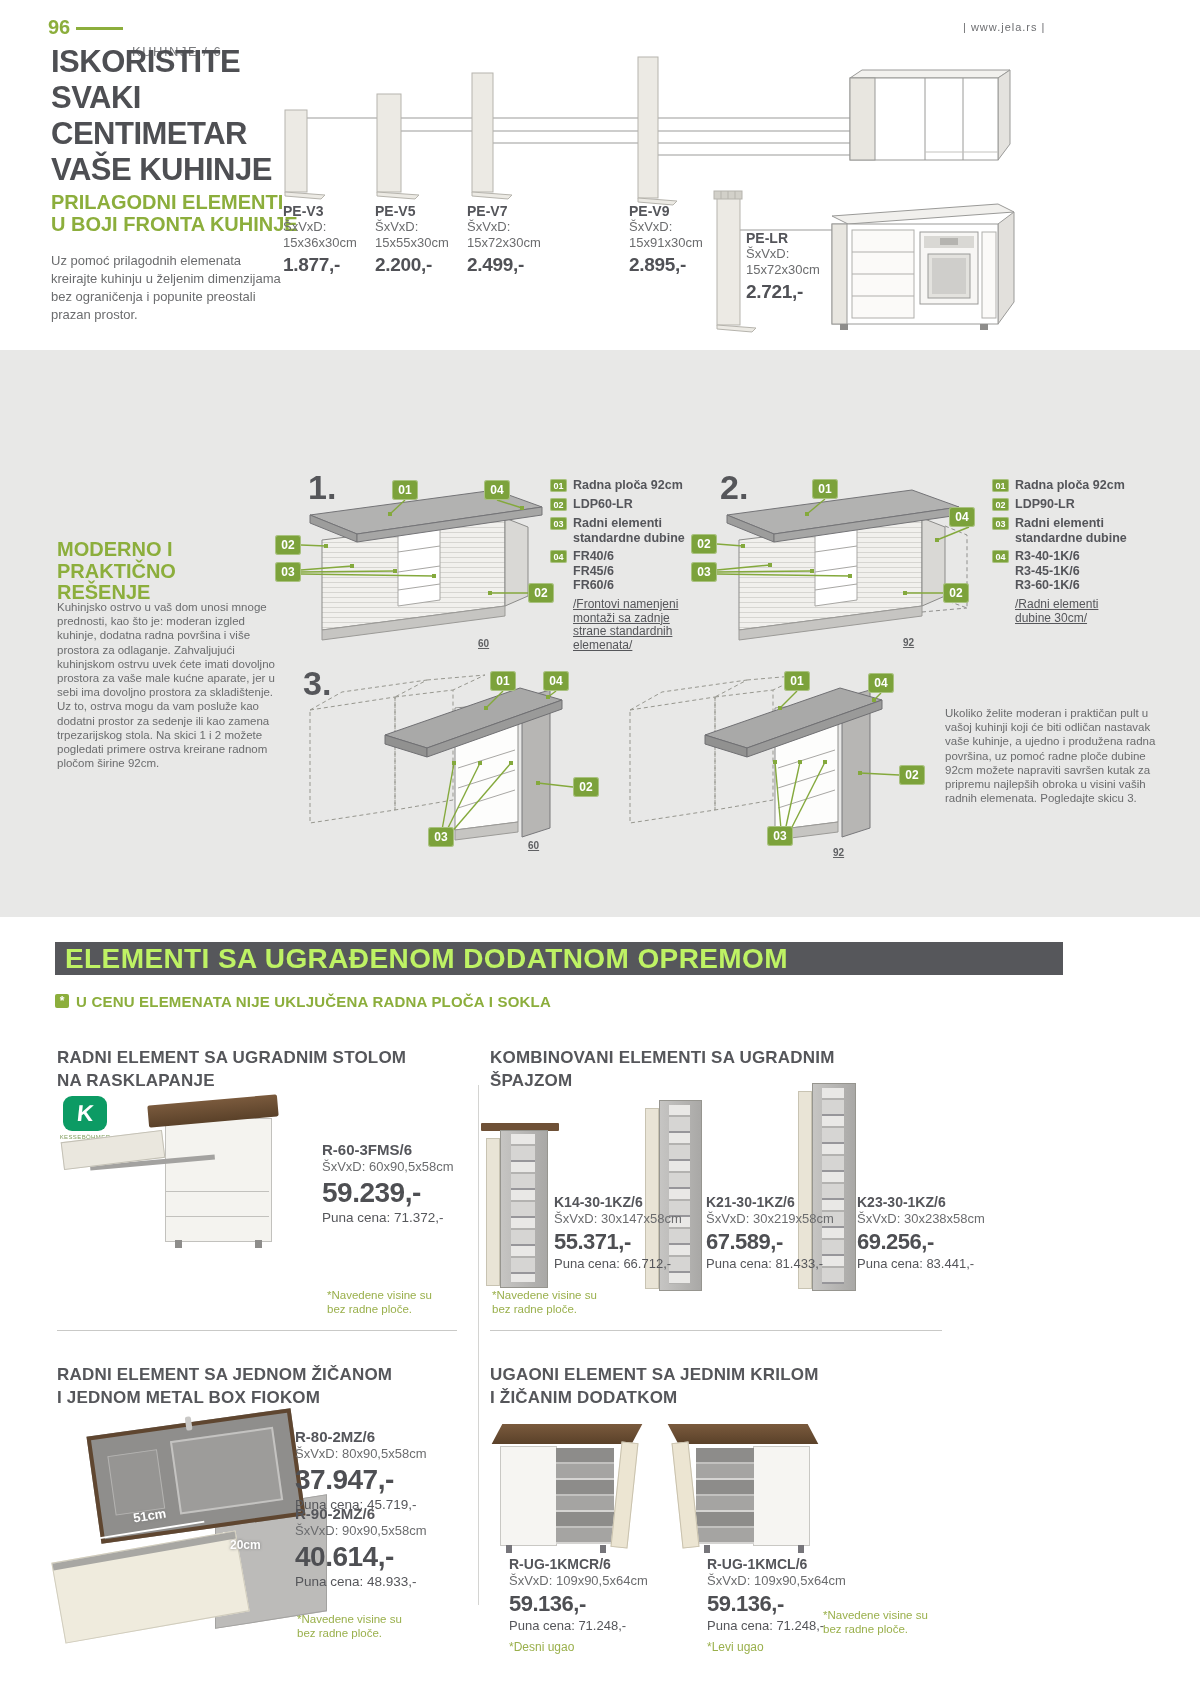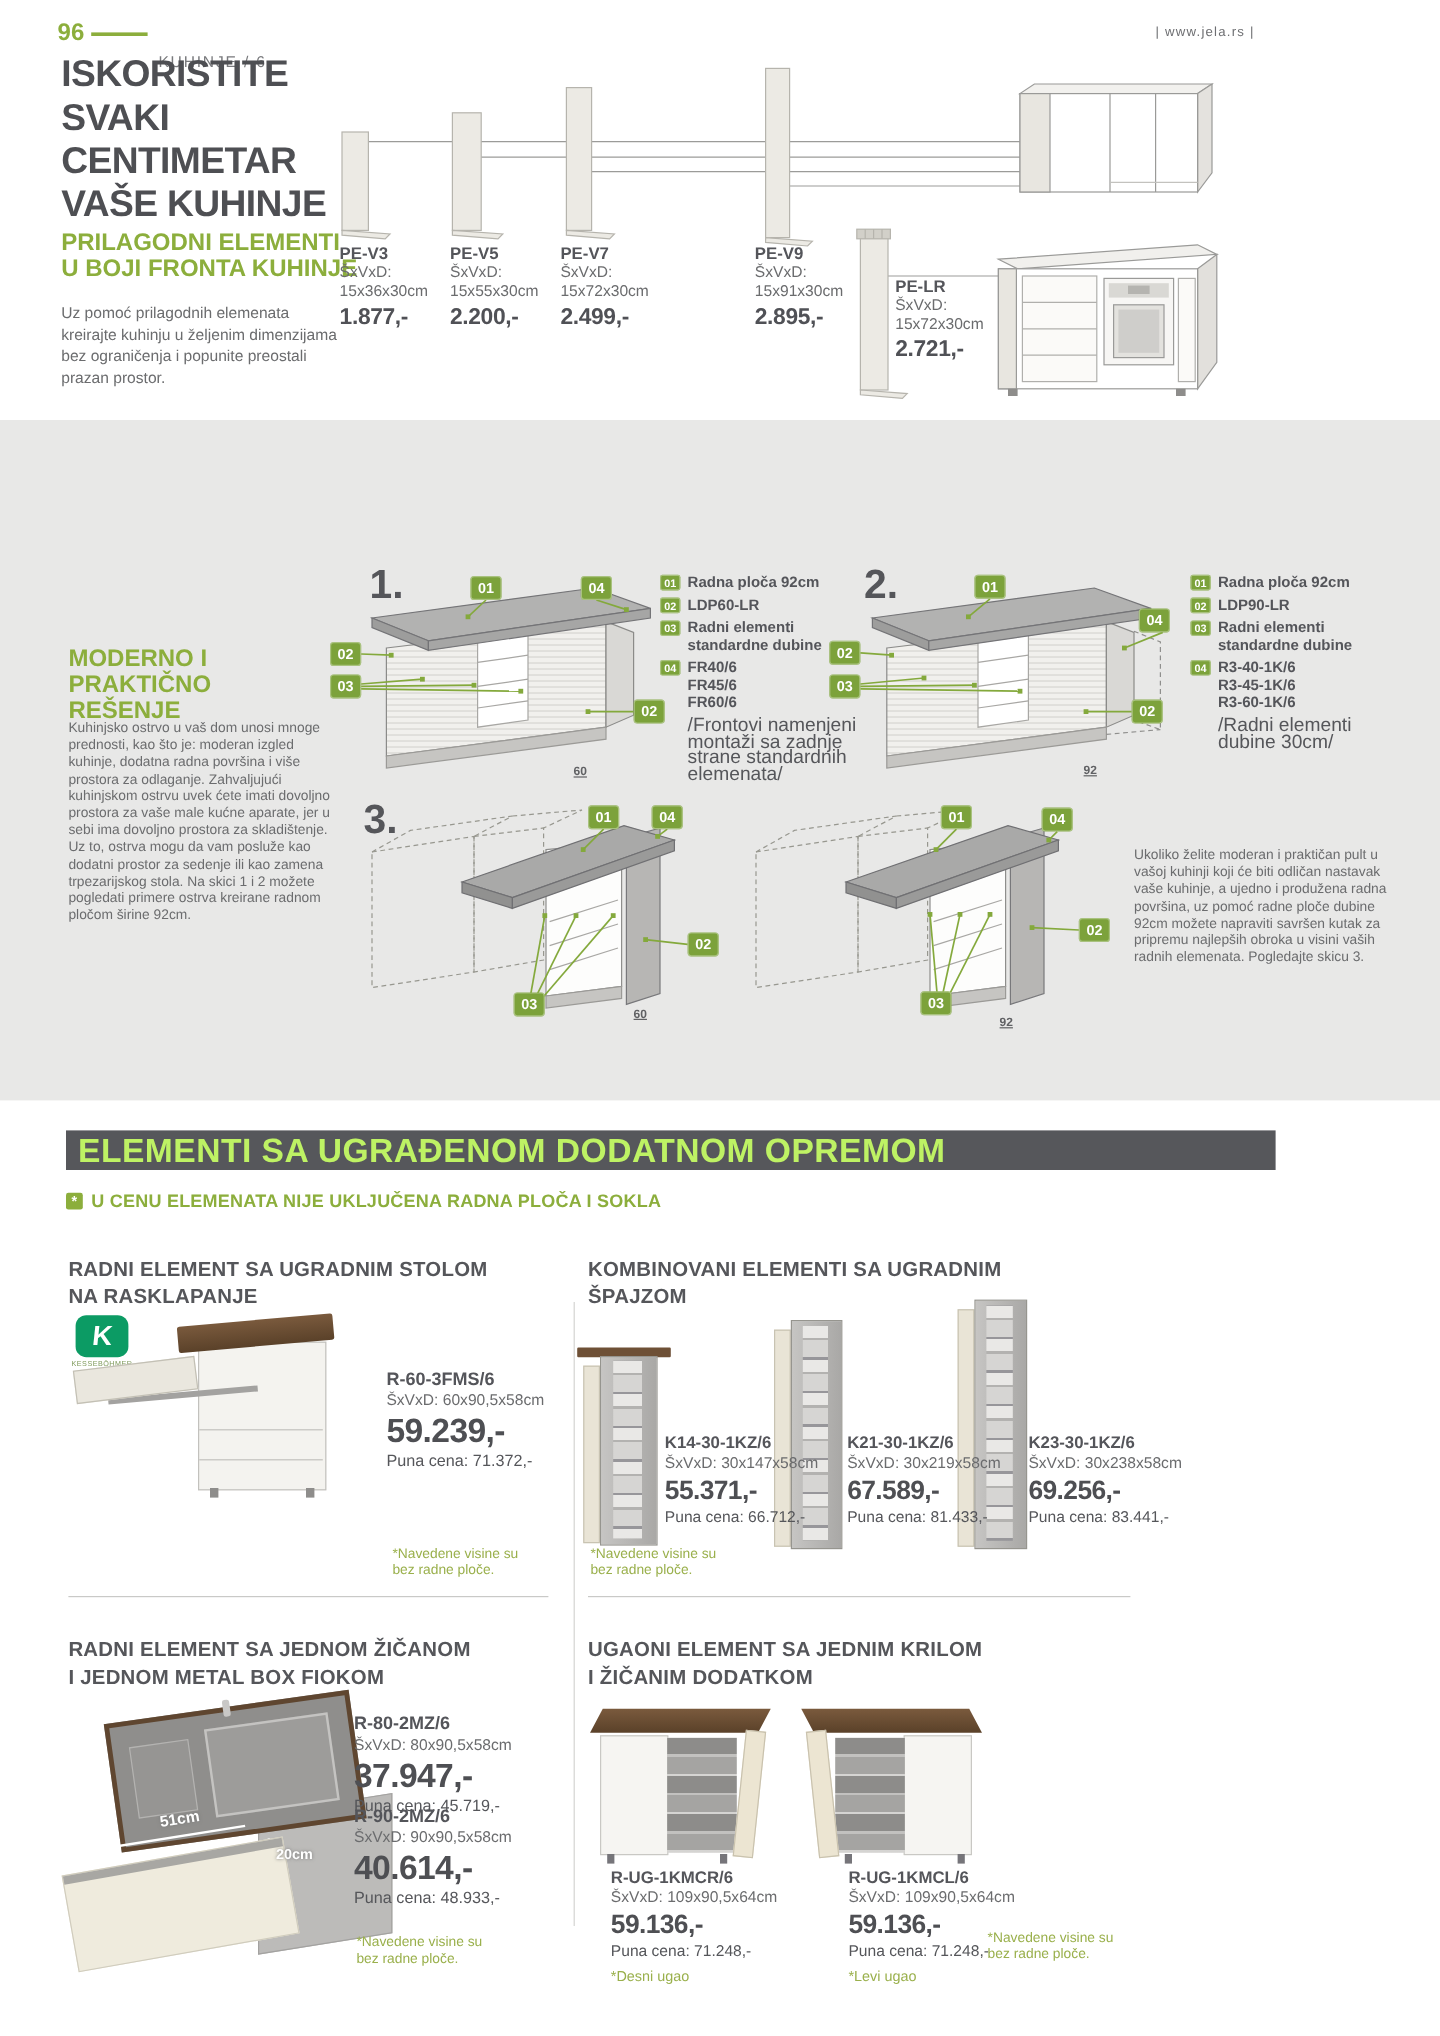--- a/index.html
+++ b/index.html
@@ -21,21 +21,21 @@
   .prod-label .pr{font-size:19px;font-weight:bold;margin-top:3px;color:#505156;letter-spacing:-0.3px;}
   .islandtitle{font-size:34px;line-height:38px;font-weight:bold;color:#4e4f53;}
   .sketchno{position:absolute;font-size:34px;font-weight:bold;color:#55565a;}
   .tag{position:absolute;width:26px;height:20px;background:#7ca23b;color:#fff;font-size:12px;
        font-weight:bold;display:flex;align-items:center;justify-content:center;border-radius:3px;
        box-shadow:inset 0 0 0 1px rgba(255,255,255,.35);}
   .tag.sm{position:static;flex:0 0 auto;width:17px;height:13px;font-size:9px;border-radius:2px;margin-top:1px;}
   .dimnum{position:absolute;font-size:10px;font-weight:bold;color:#606164;text-decoration:underline;}
   .lrow{position:absolute;display:flex;gap:6px;color:#54555a;}
   .ltext{font-size:12.5px;font-weight:bold;line-height:14.5px;}
-  .lnote{position:absolute;font-size:16px;line-height:13.5px;color:#55565a;}
+  .lnote{position:absolute;font-size:12px;line-height:13.5px;color:#55565a;text-decoration:underline;}
   .banner{position:absolute;left:55px;top:942px;width:1008px;height:33px;background:#56575b;
           display:flex;align-items:center;}
   .banner .t{color:#bef264;font-size:28px;font-weight:bold;padding-left:10px;letter-spacing:0.4px;}
   .starbox{position:absolute;width:14px;height:14px;background:#8cae3c;color:#fff;font-size:12px;
            font-weight:bold;display:flex;align-items:center;justify-content:center;border-radius:2px;}
   .pricenote{position:absolute;font-size:15px;font-weight:bold;color:#8cae3c;letter-spacing:0.2px;}
   .heading{position:absolute;font-size:17px;line-height:23px;font-weight:bold;color:#55565a;letter-spacing:0.2px;}
   .info{position:absolute;width:180px;}
   .info .code{font-size:15px;font-weight:bold;color:#54555a;}
   .info .dm{font-size:13px;color:#6b6c6e;margin-top:1px;}

